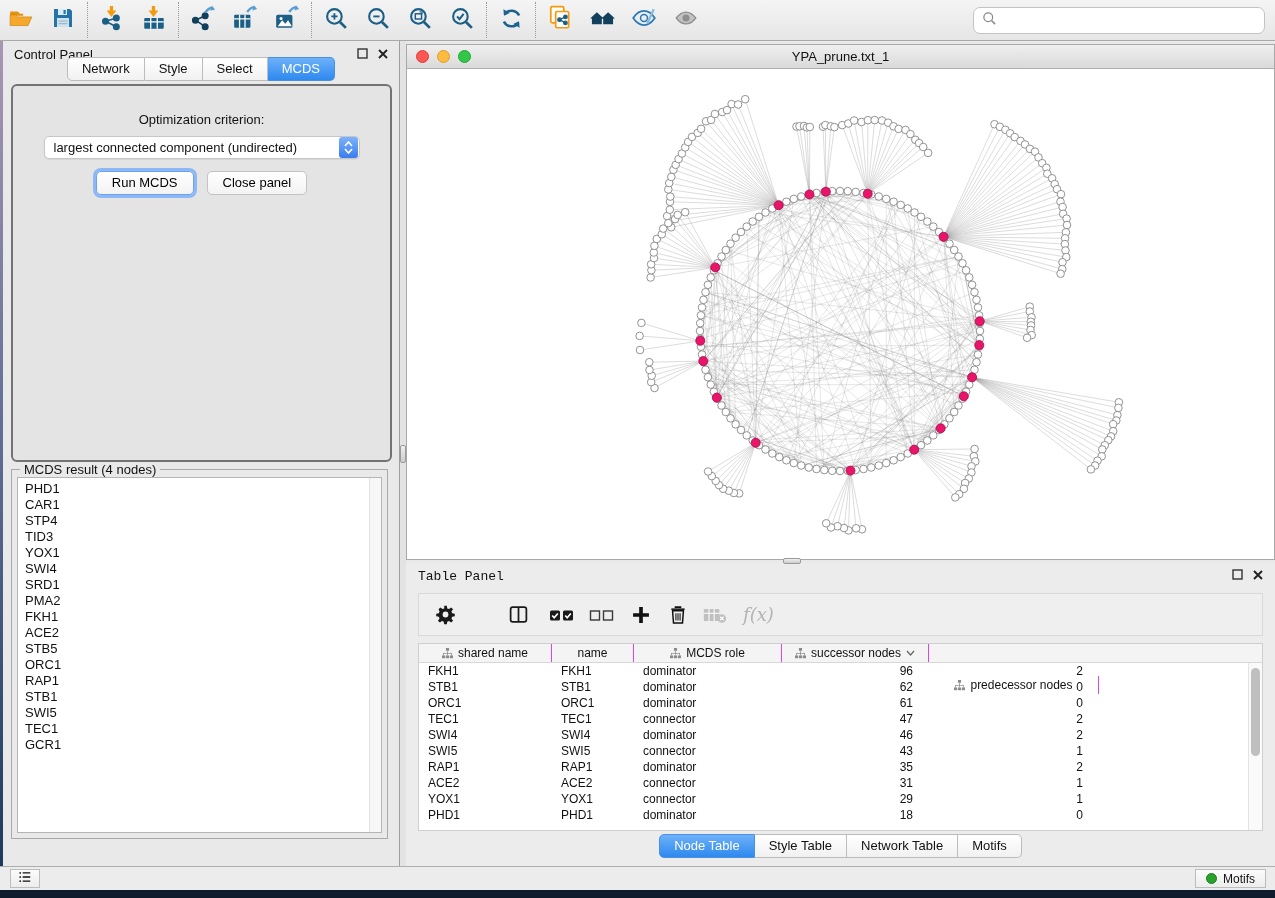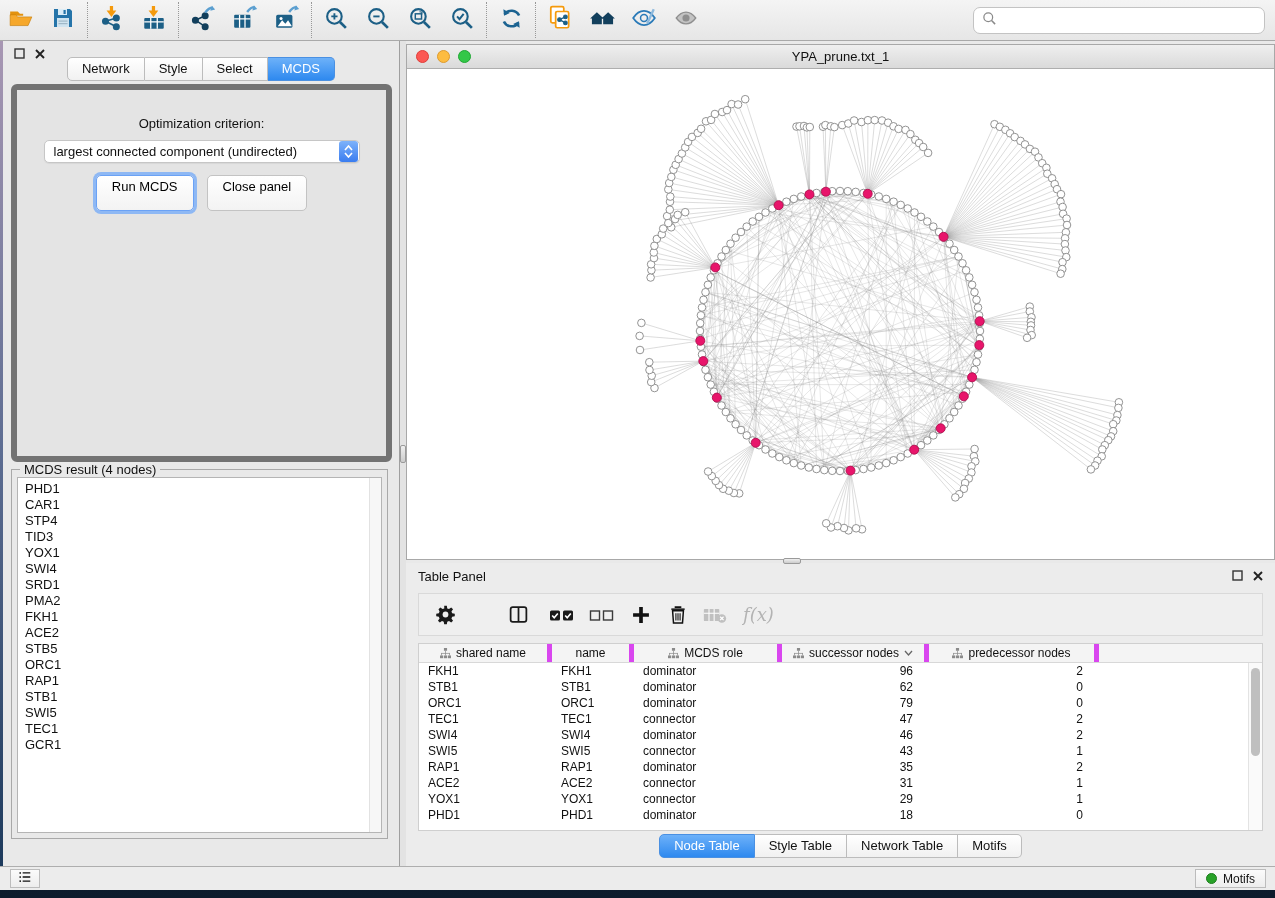--- a/index.html
+++ b/index.html
@@ -30,31 +30,31 @@
   .panel-titlebar .ttl { flex:1; }
   .win-btns { display:flex; gap:10px; align-items:center; }
   .segrow { position:absolute; left:0; width:100%; display:flex; justify-content:center; z-index:3; }
   .cp-tabs { top:16px; }
   .seg { background:linear-gradient(#ffffff,#f1f1f1); border:1px solid #bcbcbc; border-left:none;
     padding:3px 14px 4px; font-size:13px; cursor:default; white-space:nowrap; }
   .seg:first-child { border-left:1px solid #bcbcbc; border-radius:5px 0 0 5px; }
   .seg:last-child { border-radius:0 5px 5px 0; }
   .seg.active { background:linear-gradient(#6db1f9,#2e89ef); color:#fff; border-color:#4a90e2; }
   .cp-body { position:absolute; left:8px; top:43px; width:381px; height:378px;
-    background:#e4e4e4; border:6px solid #737373; border-radius:6px; z-index:1; }
+    background:#e4e4e4; border:2px solid #737373; border-radius:6px; z-index:1; }
   .opt-label { text-align:center; margin-top:26px; font-size:13px; }
   .dropdown { margin:9px auto 0; width:316px; height:23px; background:#fff;
     border:1px solid #c6c6c6; border-radius:5px; display:flex; align-items:center;
     font-size:13px; padding-left:9px; box-shadow:0 1px 1px rgba(0,0,0,.06); }
   .dd-stepper { margin-left:auto; width:19px; height:21px; border-radius:3px;
     background:linear-gradient(#7db2fa,#3a7df0); display:flex; flex-direction:column;
     align-items:center; justify-content:center; gap:1px; margin-right:1px; }
   .btn-row { display:flex; justify-content:center; gap:13px; margin-top:12px; }
   .mac-btn { background:linear-gradient(#ffffff,#f3f3f3); border:1px solid #c3c3c3;
-    border-radius:5px; font-size:13px; padding:3px 15px 16px; font-family:"Liberation Sans",sans-serif; }
+    border-radius:5px; font-size:13px; padding:3px 15px 4px; font-family:"Liberation Sans",sans-serif; }
   .mac-btn.focused { box-shadow:0 0 0 3px rgba(96,160,252,.65); border-color:#6ba2f5; }
   .group-box { position:absolute; left:8px; top:421px; width:377px; height:377px; }
   .group-border { position:absolute; left:0; right:0; top:7px; bottom:0; border:1px solid #a9a9a9; }
   .group-legend { position:absolute; top:0; left:9px; background:#e9e9e9; padding:0 4px; font-size:13px; }
   .mcds-list { position:absolute; left:6px; right:6px; top:15px; bottom:6px; background:#fff;
     border:1px solid #b5b5b5; overflow:hidden; font-size:13px; padding:3px 0 0 7px; list-style:none; }
   .mcds-list li { line-height:16px; }
   .list-scroll { position:absolute; right:7px; top:16px; bottom:7px; width:12px;
     background:#f7f7f7; border-left:1px solid #e2e2e2; }
   
@@ -71,30 +71,30 @@
     border-bottom:1px solid #aeaeae; position:relative; display:flex; align-items:center;
     justify-content:center; font-size:13px; }
   .lights { position:absolute; left:9px; top:5px; display:flex; gap:8px; }
   .light { width:13px; height:13px; border-radius:50%; }
   .light.red { background:#fc5753; border:1px solid #df3d39; }
   .light.yellow { background:#fdbc40; border:1px solid #de9b2d; }
   .light.green { background:#33c748; border:1px solid #1fa833; }
   .net-canvas { position:absolute; left:0; top:24px; width:867px; height:490px; background:#fff; }
   
   .table-panel { position:absolute; left:406px; top:563px; width:869px; height:303px; background:#ececec; }
-  .tp-titlebar { height:26px; display:flex; align-items:center; padding:0 12px; font-size:13px; }
+  .tp-titlebar { height:26px; display:flex; align-items:center; padding:0 12px; font-size:13px;font-family:Liberation Mono, monospace; }
   .tp-titlebar .ttl { flex:1; }
   .tp-toolbar { position:absolute; left:12px; right:12px; top:30px; height:43px;
     background:#efefef; border:1px solid #d9d9d9; display:flex; align-items:center; }
   .tpi { display:flex; align-items:center; }
   .tp-table { position:absolute; left:12px; right:12px; top:80px; height:188px;
     background:#fff; border:1px solid #cfcfcf; overflow:hidden; }
   .thead { display:flex; height:19px; background:#f4f4f4; border-bottom:1px solid #d8d8d8; }
   .th { display:flex; align-items:center; justify-content:center; gap:5px; font-size:12px;
-    border-right:5px solid #d946ef; height:100%; }
+    border-right:1px solid #d946ef; height:100%; }
   .th.fill { flex:1; border-right:none; }
   .tr { display:flex; height:16px; }
   .td { font-size:12px; line-height:16px; white-space:nowrap; overflow:hidden; }
   .td.left { padding-left:9px; text-align:left; }
   .td.right { padding-right:16px; text-align:right; }
   .tp-scroll { position:absolute; right:0; top:19px; bottom:0; width:14px;
     background:#fafafa; border-left:1px solid #e3e3e3; }
   .tp-thumb { position:absolute; right:2px; top:5px; width:9px; height:88px;
     background:#bfbfbf; border-radius:5px; }
   .tp-tabs { bottom:8px; top:auto; }
@@ -256,20 +256,21 @@
         </svg></span>
     <input type="text" placeholder="" style="">
   </div>
 </div>
 
 <div class="left-strip"></div>
 <div class="right-bg"></div>
 
 <div class="control-panel">
   <div class="panel-titlebar">
+    <span class="ttl">Control Panel</span>
     <span class="win-btns">
       <span><svg width="11" height="11" viewBox="0 0 11 11">
             <rect x="1" y="1" width="9" height="9" fill="none" stroke="#333" stroke-width="1.4"></rect>
           </svg></span>
       <span><svg width="10" height="10" viewBox="0 0 10 10">
             <path d="M1 1l8 8M9 1L1 9" stroke="#222" stroke-width="1.9"></path>
           </svg></span>
     </span>
   </div>
   <div class="segrow cp-tabs" id="cp-tabs">
@@ -1173,21 +1174,21 @@
               <rect x="1.6" y="6.3" width="0.9" height="3.2"></rect>
               <rect x="6.6" y="6.3" width="0.9" height="3.2"></rect>
               <rect x="11.6" y="6.3" width="0.9" height="3.2"></rect>
             </g>
           </svg>
           <span>successor nodes</span>
           <svg width="9" height="6" viewBox="0 0 9 6">
             <path d="M1 1l3.5 4L8 1" fill="none" stroke="#666" stroke-width="1.3"></path>
           </svg>
         </div>
-        <div class="th" style="width: 170px;">
+        <div class="th" style="width: 170px; margin-top: 32px;">
           <svg width="11" height="11" viewBox="0 0 14 14">
             <g fill="#8a8a8a">
               <rect x="5" y="0" width="4" height="3.5"></rect>
               <rect x="0" y="9.5" width="4" height="3.5"></rect>
               <rect x="5" y="9.5" width="4" height="3.5"></rect>
               <rect x="10" y="9.5" width="4" height="3.5"></rect>
               <rect x="6.6" y="3.5" width="0.9" height="3"></rect>
               <rect x="1.5" y="6.3" width="11" height="0.9"></rect>
               <rect x="1.6" y="6.3" width="0.9" height="3.2"></rect>
               <rect x="6.6" y="6.3" width="0.9" height="3.2"></rect>
@@ -1210,21 +1211,21 @@
           <div class="td left" style="width: 133px;">STB1</div>
           <div class="td left" style="width: 82px;">STB1</div>
           <div class="td left" style="width: 148px;">dominator</div>
           <div class="td right" style="width: 147px;">62</div>
           <div class="td right" style="width: 170px;">0</div>
         </div>
         <div class="tr">
           <div class="td left" style="width: 133px;">ORC1</div>
           <div class="td left" style="width: 82px;">ORC1</div>
           <div class="td left" style="width: 148px;">dominator</div>
-          <div class="td right" style="width: 147px;">79</div>
+          <div class="td right" style="width: 147px;">61</div>
           <div class="td right" style="width: 170px;">0</div>
         </div>
         <div class="tr">
           <div class="td left" style="width: 133px;">TEC1</div>
           <div class="td left" style="width: 82px;">TEC1</div>
           <div class="td left" style="width: 148px;">connector</div>
           <div class="td right" style="width: 147px;">47</div>
           <div class="td right" style="width: 170px;">2</div>
         </div>
         <div class="tr">

